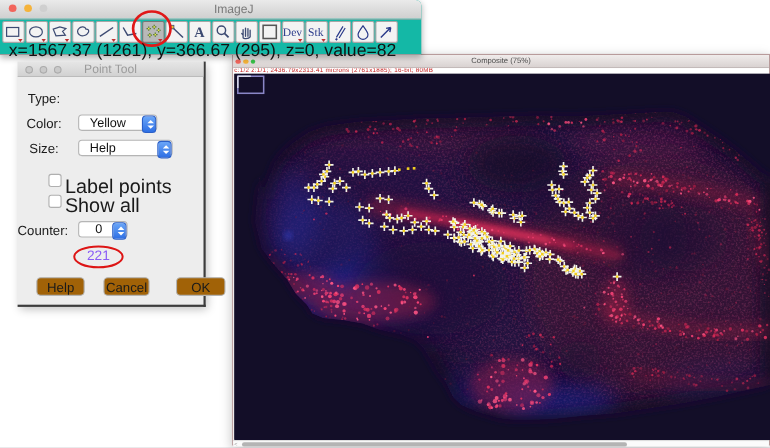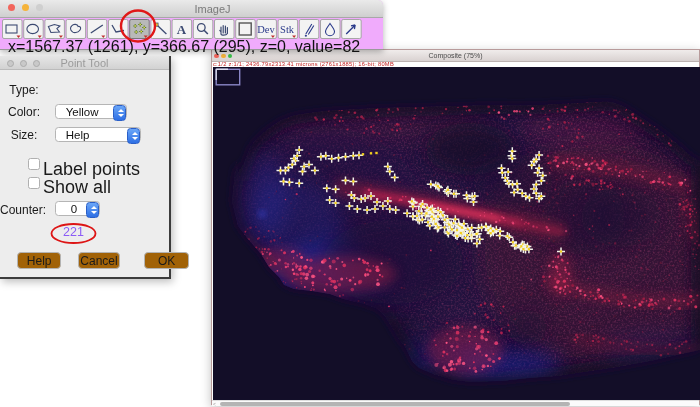--- a/index.html
+++ b/index.html
@@ -5,25 +5,25 @@
 html,body{width:700px;height:407px;background:#fff;font-family:"Liberation Sans",sans-serif;overflow:hidden;position:relative}
 .abs{position:absolute}
 #imgwin{left:211px;top:49px;width:489px;height:356px;border:1px solid #b89b9b;background:#fff;box-shadow:0 3px 10px rgba(0,0,0,0.25)}
 #imgtitle{left:0;top:0;width:100%;height:11.5px;background:linear-gradient(#f0eceb,#d9d2d1);border-bottom:1px solid #bdb3b2;font-size:7px;color:#4a4a4a;text-align:center;line-height:12px}
 .tl{border-radius:50%;width:4.6px;height:4.6px;top:3.5px}
 #infobar{left:0;top:11.5px;width:100%;height:5.5px;background:#fff;overflow:hidden}
 #infobar span{font-size:6.5px;line-height:6.2px;color:#c42222;display:block;transform:scale(0.88);transform-origin:0 0;white-space:nowrap;padding-left:1px;letter-spacing:0.3px}
 #cv{left:0.5px;top:17px;width:487.5px;height:332.5px;background:#14102a}
 #scroll{left:0;top:349.5px;width:100%;height:6px;background:#fbfbfb;border-top:1px solid #ddd}
 #thumb{left:8px;top:1.5px;width:350px;height:3.5px;background:#b4b4b4;border-radius:2px}
-#ijwin{left:0;top:0;width:383px;height:50px;background:#f0abfc;border-radius:0 5px 0 0;box-shadow:0 2px 6px rgba(0,0,0,0.3);border-bottom:1px solid #9a9a9a}
+#ijwin{left:0;top:0;width:383px;height:50px;background:#14b8a6;border-radius:0 5px 0 0;box-shadow:0 2px 6px rgba(0,0,0,0.3);border-bottom:1px solid #9a9a9a}
 #ijtitle{left:0;top:0;width:100%;height:18px;background:linear-gradient(#eaeaea,#cfcfcf);border-bottom:1px solid #a8a8a8;border-radius:0 5px 0 0;text-align:center;font-size:11px;color:#7a7a7a;line-height:18px;padding-left:42px}
 .tl2{border-radius:50%;width:7.2px;height:7.2px;top:3.5px}
 #status{left:8px;top:38px;font-size:16px;color:#111;white-space:nowrap}
-#dlg{left:0;top:56px;width:171px;height:223px;background:#ededed;border-right:2px solid #3c3c3c;border-bottom:2px solid #3c3c3c;box-shadow:2px 3px 8px rgba(0,0,0,0.25)}
+#dlg{left:16px;top:56px;width:171px;height:223px;background:#ededed;border-right:2px solid #3c3c3c;border-bottom:2px solid #3c3c3c;box-shadow:2px 3px 8px rgba(0,0,0,0.25)}
 #dlgtitle{left:0;top:0;width:100%;height:14px;background:linear-gradient(#e6e6e6,#d2d2d2);border-bottom:1px solid #bbb;text-align:center;font-size:11px;color:#9b9b9b;line-height:14px}
 .tl3{border-radius:50%;width:7px;height:7px;top:3.5px;background:#c9c9c9;border:0.5px solid #ababab}
 .lbl{font-size:12px;color:#1a1a1a;text-align:center;width:48px}
 .dd{background:#fff;border:1px solid #b5b5b5;border-radius:3.5px;height:15px;font-size:11.5px;color:#111}
 .dd .tx{position:absolute;left:10px;top:1px;line-height:13px}
 .step{position:absolute;right:0;top:-0.5px;width:13px;height:16px;border-radius:3.5px;background:linear-gradient(#6aa6f8,#2e6fe4);border:0.5px solid #2a5fc8}
 .step:after{content:"";position:absolute;left:3.4px;top:3px;border:3.2px solid transparent;border-bottom:3.6px solid #fff;border-top:none}
 .step:before{content:"";position:absolute;left:3.4px;bottom:3px;border:3.2px solid transparent;border-top:3.6px solid #fff;border-bottom:none}
 .cb{width:12px;height:12px;background:#fff;border:1px solid #b0b0b0;border-radius:2.5px}
 .cblbl{font-size:18px;color:#1a1a1a}

